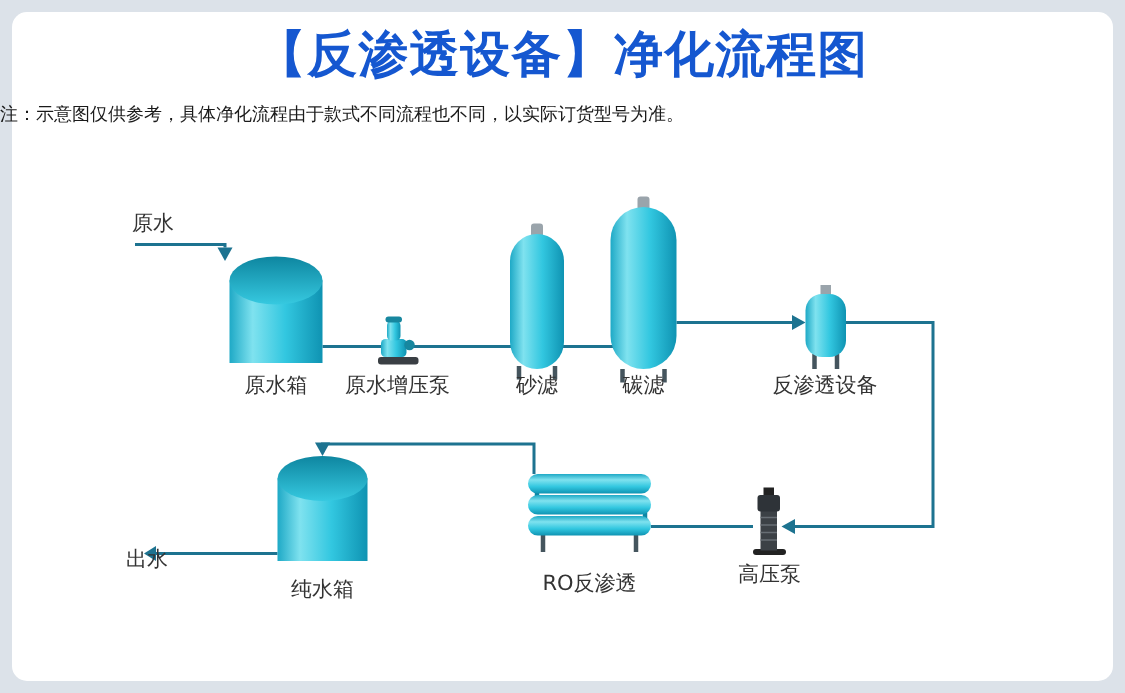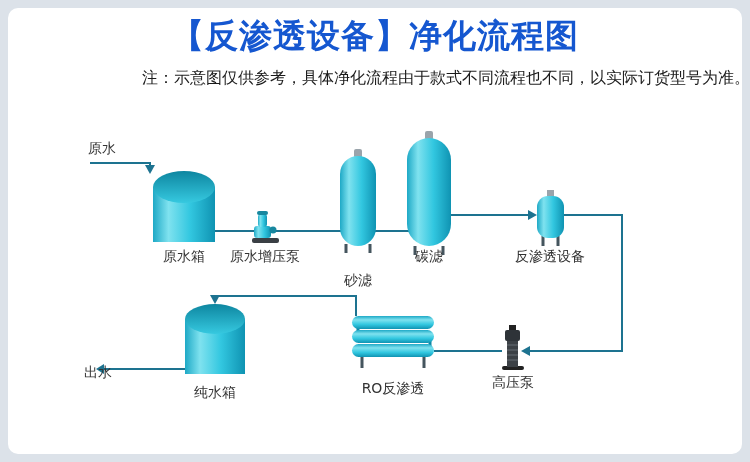--- a/index.html
+++ b/index.html
@@ -16,22 +16,22 @@
   }
   .title{
     position:absolute;left:0;top:14px;width:100%;
     text-align:center;margin:0;
     font-size:33px;font-weight:700;
     color:var(--title-blue,#1557d0);
     letter-spacing:1px;
   }
   .note{
     position:absolute;left:0;top:68px;width:100%;
-    text-align:right;margin:0;
-    font-size:16px;color:#1a1a1a;
+    text-align:left;margin:0;
+    font-size:12px;color:#1a1a1a;
   }
   .diagram{position:absolute;left:0;top:0;width:750px;height:462px;}
   svg.flow{position:absolute;left:0;top:0;}
   .pipe{stroke:var(--pipe,#1d7390);stroke-width:2;fill:none;}
   .arrow{fill:var(--pipe,#1d7390);stroke:none;}
   .lbl{
     position:absolute;
     font-size:14px;color:var(--label,#333333);
     white-space:nowrap;
   }
@@ -139,20 +139,20 @@
       <rect x="507" y="340" width="11" height="27" fill="#3c4146"></rect>
       <path d="M507,345 h11 M507,350 h11 M507,355 h11 M507,360 h11" stroke="#676e74" stroke-width="1"></path>
       <rect x="505" y="330" width="15" height="11" rx="2" fill="#2e3338"></rect>
       <rect x="509" y="325" width="7" height="5" fill="#222222"></rect>
     </g>
   </svg>
 
   <span class="lbl" style="left:88px;top:140px;">原水</span>
   <span class="lbl ctr" style="left:184px;top:248px;">原水箱</span>
   <span class="lbl ctr" style="left:265px;top:248px;font-family:Liberation Serif, serif;">原水增压泵</span>
-  <span class="lbl ctr" style="left:358px;top:248px;margin-top:24px;">砂滤</span>
+  <span class="lbl ctr" style="left:358px;top:248px;">砂滤</span>
   <span class="lbl ctr" style="left:429px;top:248px;">碳滤</span>
   <span class="lbl ctr" style="left:550px;top:248px;">反渗透设备</span>
   <span class="lbl" style="left:84px;top:348px;margin-top:16px;">出水</span>
   <span class="lbl ctr" style="left:215px;top:384px;">纯水箱</span>
   <span class="lbl ctr" style="left:393px;top:380px;">RO反渗透</span>
   <span class="lbl ctr" style="left:513px;top:374px;">高压泵</span>
 </div>
 
 </body></html>

